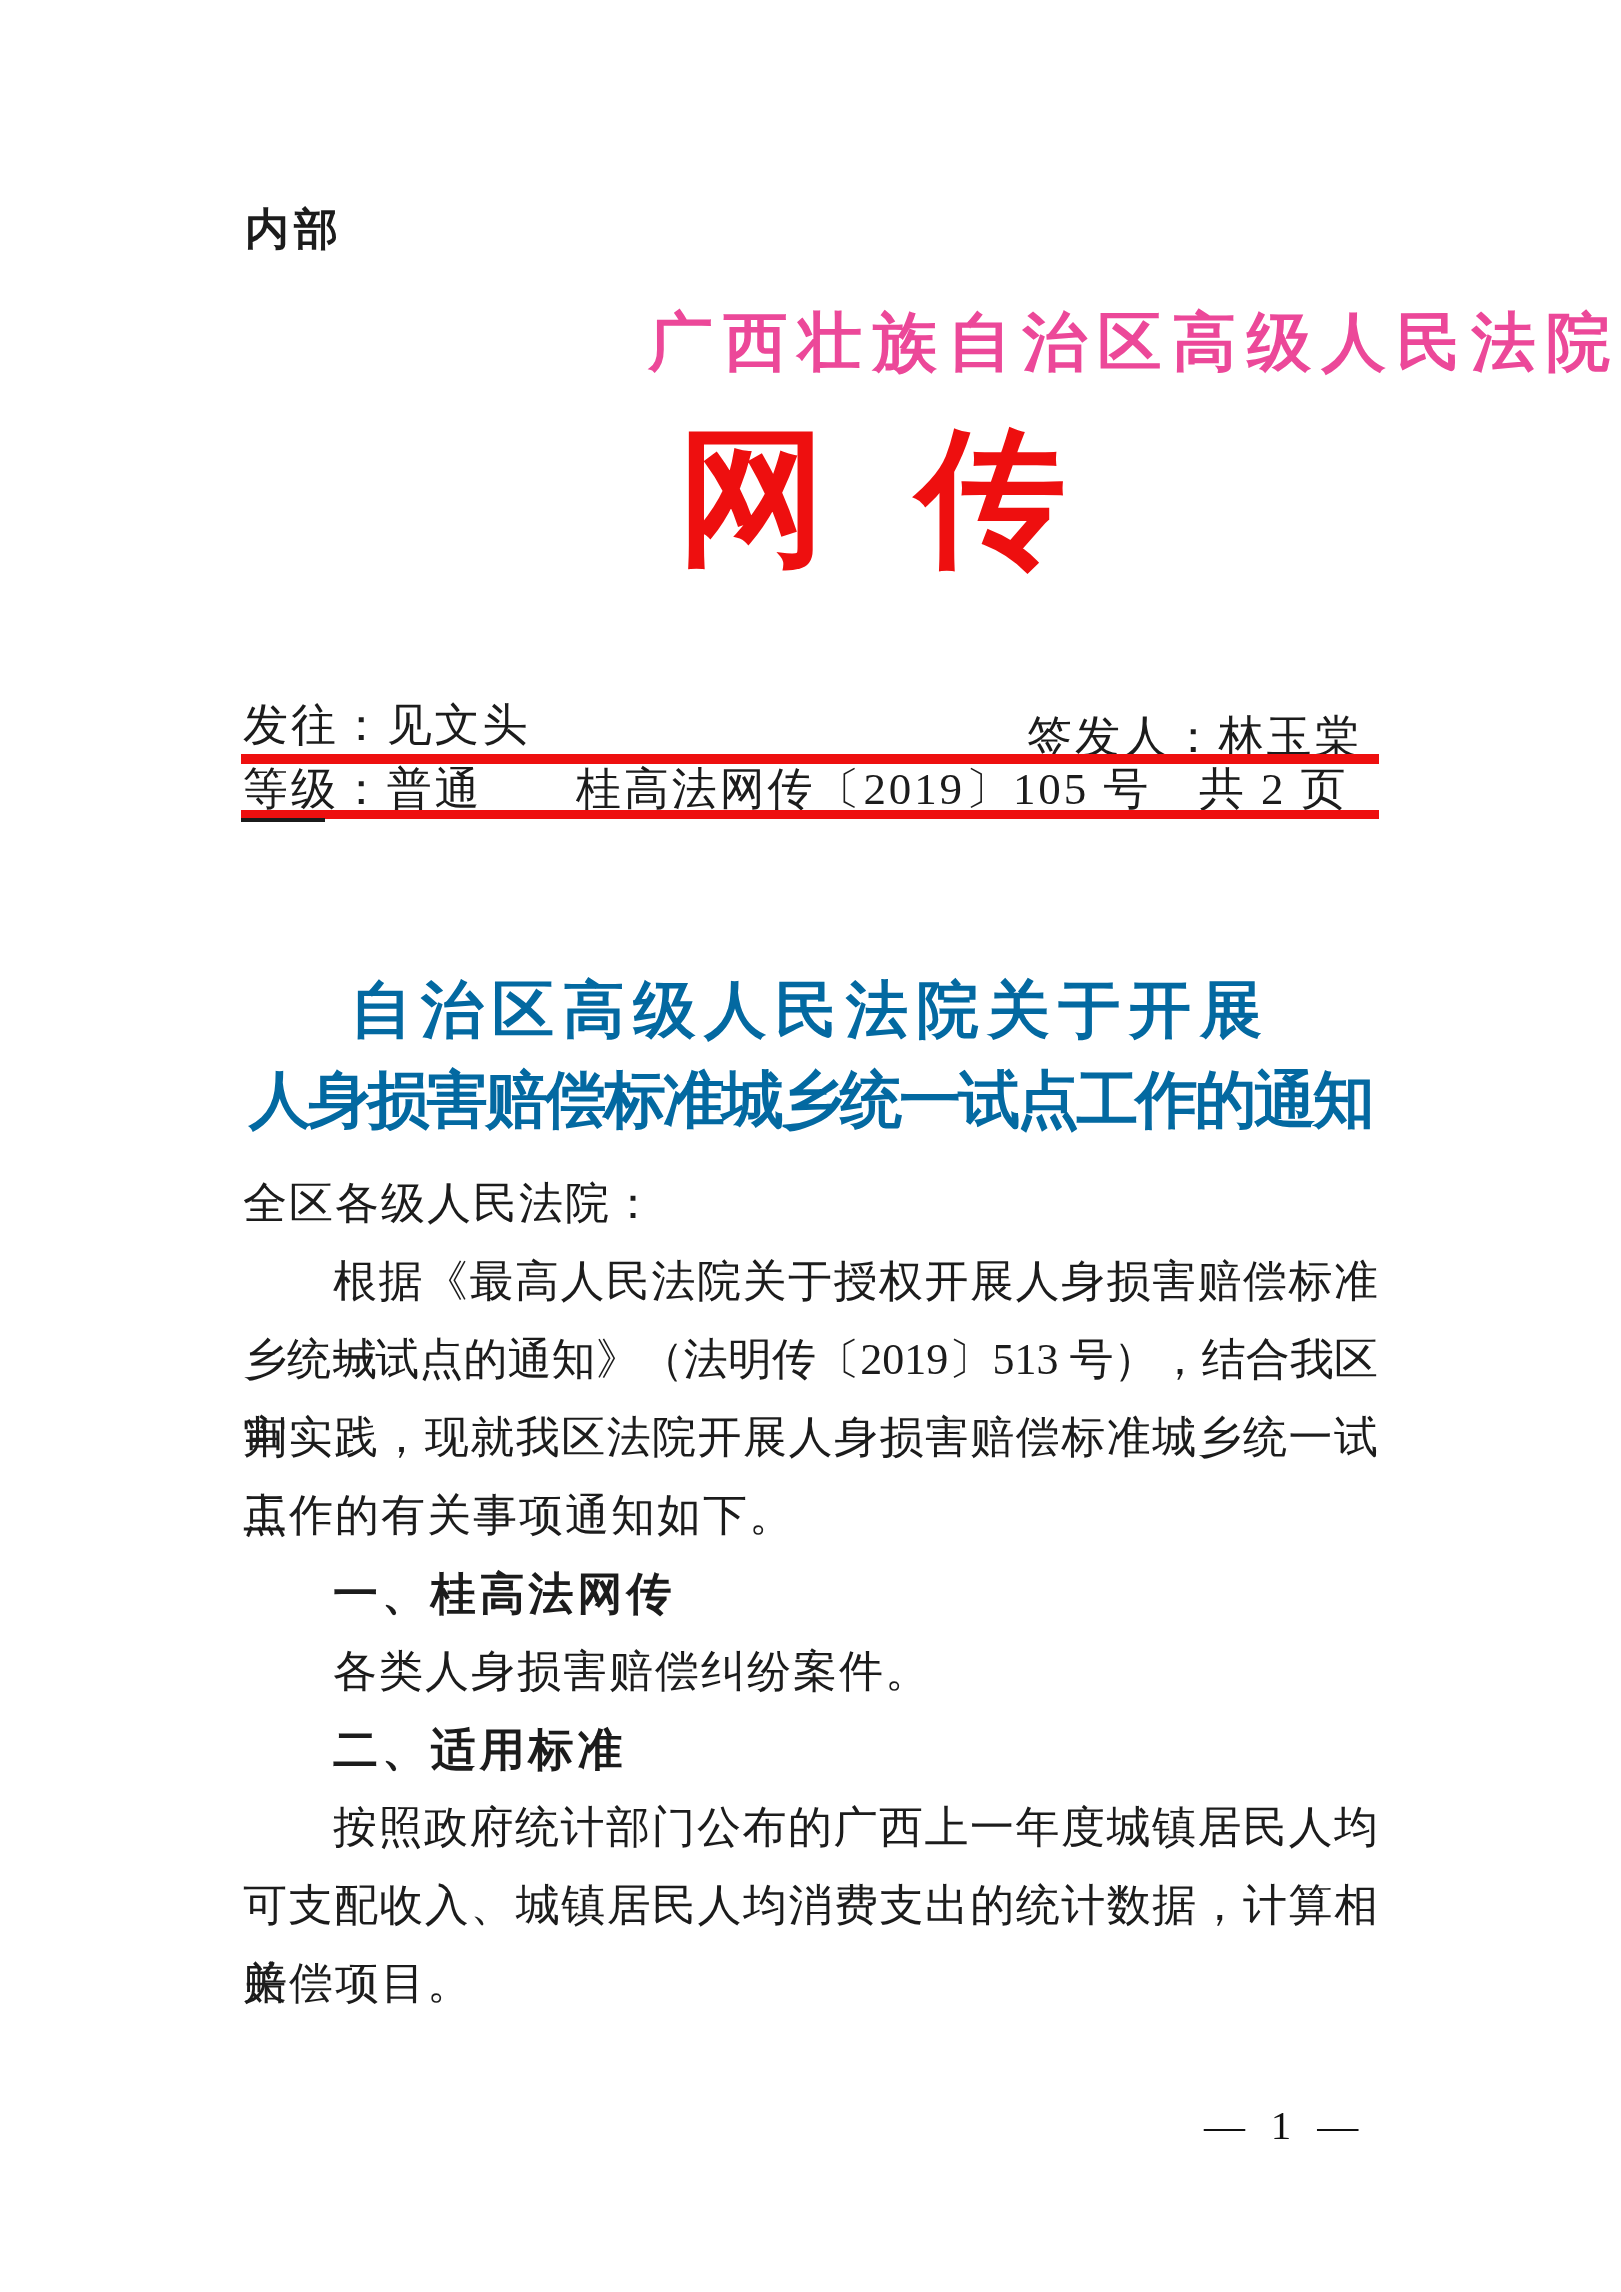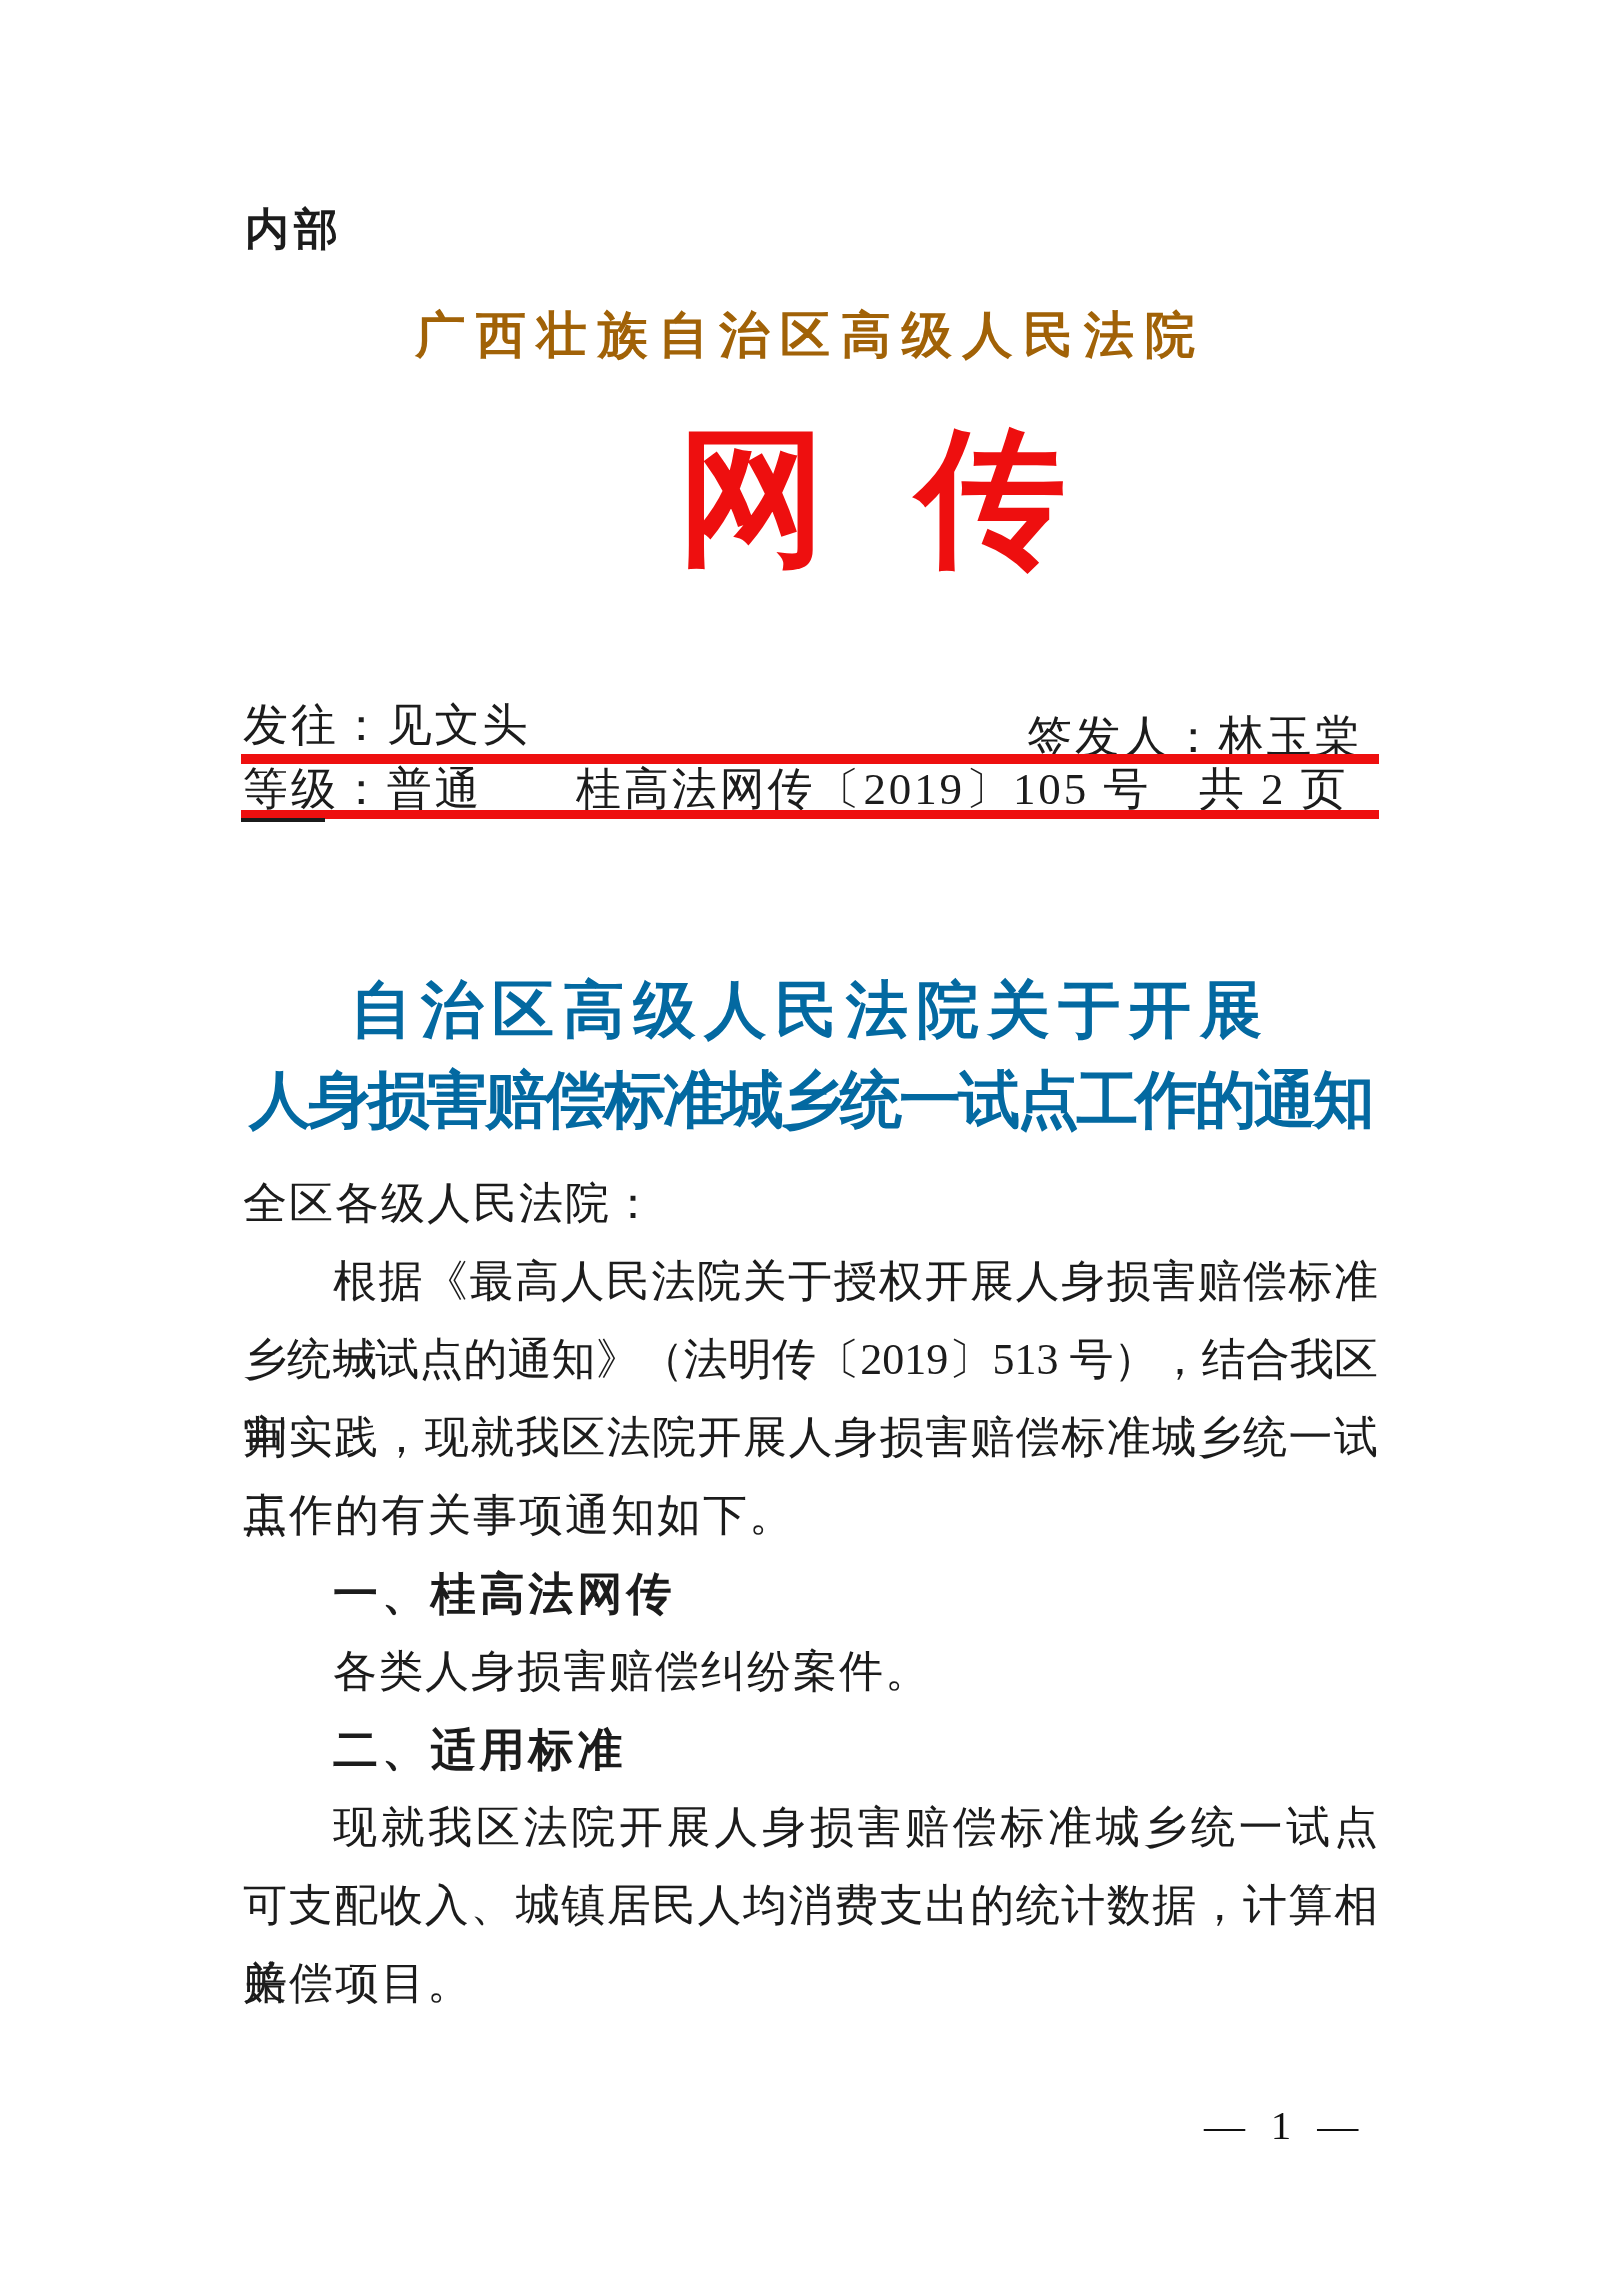--- a/index.html
+++ b/index.html
@@ -9,22 +9,22 @@
     font-family:"Liberation Serif","DejaVu Serif",serif;
     color:#1c1c1c;
   }
   .security-marking {
     position:absolute; left:245px; top:200px;
     font-family:"Liberation Sans","DejaVu Sans",sans-serif;
     font-size:44px; font-weight:700; letter-spacing:4.9px;
   }
   .org-title {
     position:absolute; left:0; right:0; top:308px;
-    text-align:center; font-size:50px; font-weight:bold;
-    letter-spacing:10.8px; color:#a16207; line-height:1.1;
+    text-align:right; font-size:64px; font-weight:bold;
+    letter-spacing:10.8px; color:#ec4899; line-height:1.1;
     font-family:"Liberation Serif","DejaVu Serif",serif;
   }
   .doc-type {
     position:absolute; left:0; right:0; top:421px;
     display:flex; justify-content:center; gap:90px;
     transform:translateX(61px);
     color:#ee0f0f; font-size:149px; font-weight:bold; line-height:1.05;
     font-family:"Liberation Serif","DejaVu Serif",serif;
   }
   .info-row-1 {
@@ -109,21 +109,21 @@
 
   <div class="doc-body">
     <div class="body-line">全区各级人民法院：</div>
     <div class="body-line indent full">根据《最高人民法院关于授权开展人身损害赔偿标准城</div>
     <div class="body-line full">乡统一试点的通知》（法明传〔2019〕513 号），结合我区审</div>
     <div class="body-line full">判实践，现就我区法院开展人身损害赔偿标准城乡统一试点</div>
     <div class="body-line">工作的有关事项通知如下。</div>
     <div class="body-line indent heading">一、桂高法网传</div>
     <div class="body-line indent">各类人身损害赔偿纠纷案件。</div>
     <div class="body-line indent heading">二、适用标准</div>
-    <div class="body-line indent full">现就我区法院开展人身损害赔偿标准城乡统一试点</div>
+    <div class="body-line indent full">按照政府统计部门公布的广西上一年度城镇居民人均</div>
     <div class="body-line full">可支配收入、城镇居民人均消费支出的统计数据，计算相关</div>
     <div class="body-line">赔偿项目。</div>
   </div>
 
   <div class="page-number">— 1 —</div>
 
 </div>
 
 
 </body></html>

